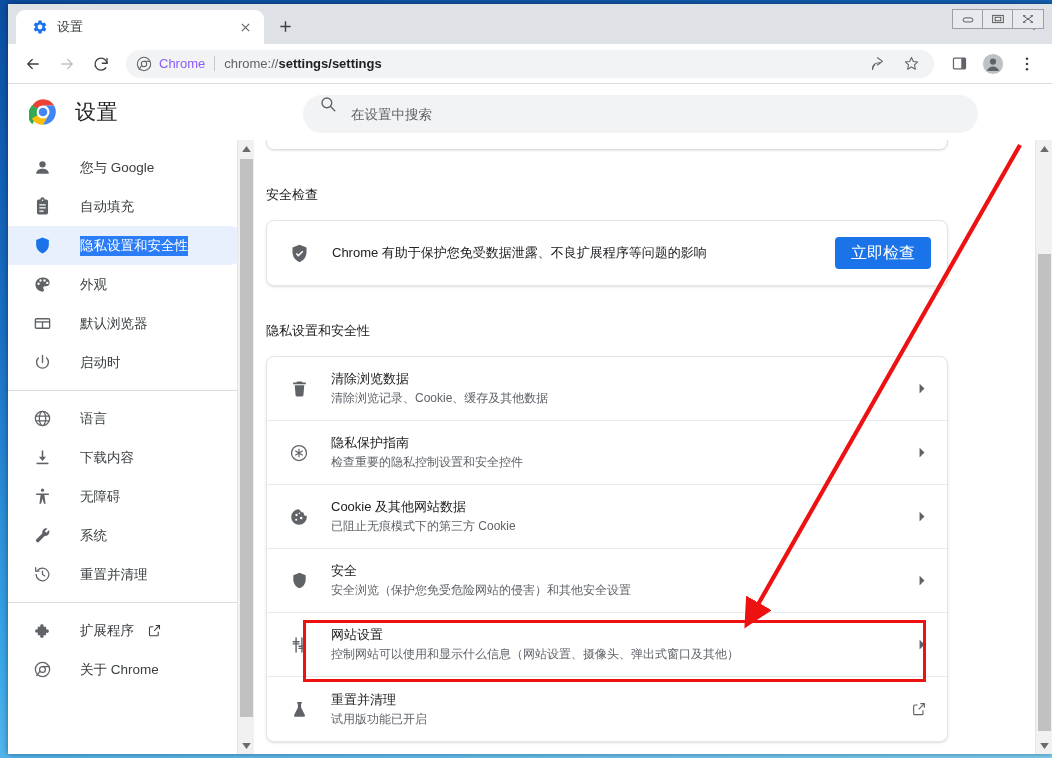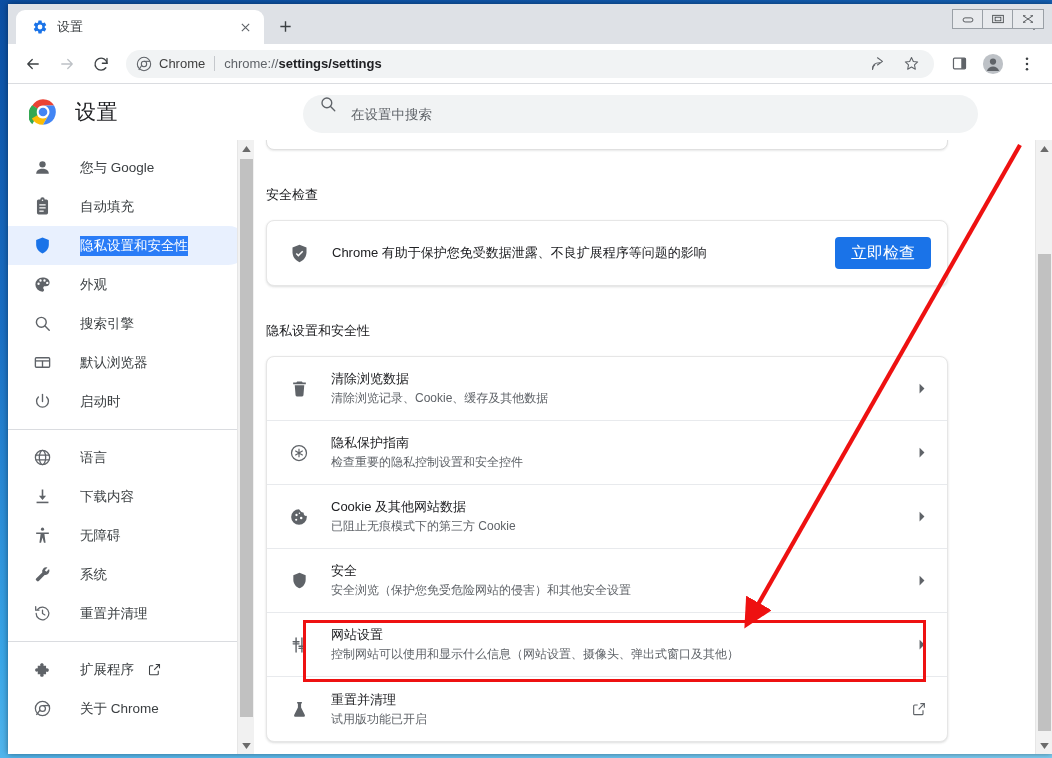--- a/index.html
+++ b/index.html
@@ -98,21 +98,21 @@
     flex: 1;
     height: 28px;
     margin: 0 8px;
     background: #f1f3f4;
     border-radius: 14px;
     display: flex; align-items: center;
     padding: 0 6px 0 10px;
     position: relative;
   }
   .omni-chrome-icon { width: 16px; height: 16px; margin-right: 7px; flex:0 0 16px;}
-  .omni-scheme-label { font-size: 13px; color: #404040; }
+  .omni-scheme-label { font-size: 13px; color: #8b5cf6; }
   .omni-divider {
     width: 1px; height: 15px; background: #c5c8cc;
     margin: 0 9px;
   }
   .omni-url { font-size: 13px; color: #5f6368; white-space: nowrap; }
   .omni-url b { color: #202124; font-weight: 700; }
   .omni-right { margin-left: auto; display: flex; align-items: center; }
 
   
   #settings {
@@ -495,29 +495,20 @@
 
         <div class="nav-item">
           <span class="ni-icon">
             <svg viewBox="0 0 24 24" width="19" height="19" fill="currentColor">
               <path d="M12 3a9 9 0 000 18c1.2 0 2-.9 2-2 0-.6-.2-1-.6-1.4-.3-.4-.5-.8-.5-1.3 0-1.1.9-2 2-2H16a5 5 0 005-5c0-3.9-4-6.3-9-6.3zM7 12.5a1.5 1.5 0 110-3 1.5 1.5 0 010 3zm2.5-4a1.5 1.5 0 110-3 1.5 1.5 0 010 3zm5 0a1.5 1.5 0 110-3 1.5 1.5 0 010 3zm3.5 3a1.5 1.5 0 110-3 1.5 1.5 0 010 3z"></path>
             </svg>
           </span>
           <span class="ni-label">外观</span>
         </div>
 
-        <div class="nav-item">
-          <span class="ni-icon">
-            <svg viewBox="0 0 24 24" width="19" height="19" fill="none" stroke="currentColor" stroke-width="1.8" stroke-linecap="round">
-              <circle cx="10.5" cy="10.5" r="6.2"></circle>
-                <path d="M15.2 15.2L20.5 20.5"></path>
-            </svg>
-          </span>
-          <span class="ni-label">搜索引擎</span>
-        </div>
 
         <div class="nav-item">
           <span class="ni-icon">
             <svg viewBox="0 0 24 24" width="19" height="19" fill="none" stroke="currentColor" stroke-width="1.7">
               <rect x="3" y="6" width="18" height="12" rx="1.2"></rect>
               <path d="M3 10h18"></path>
                 <path d="M12 10v8"></path>
             </svg>
           </span>
           <span class="ni-label">默认浏览器</span>

